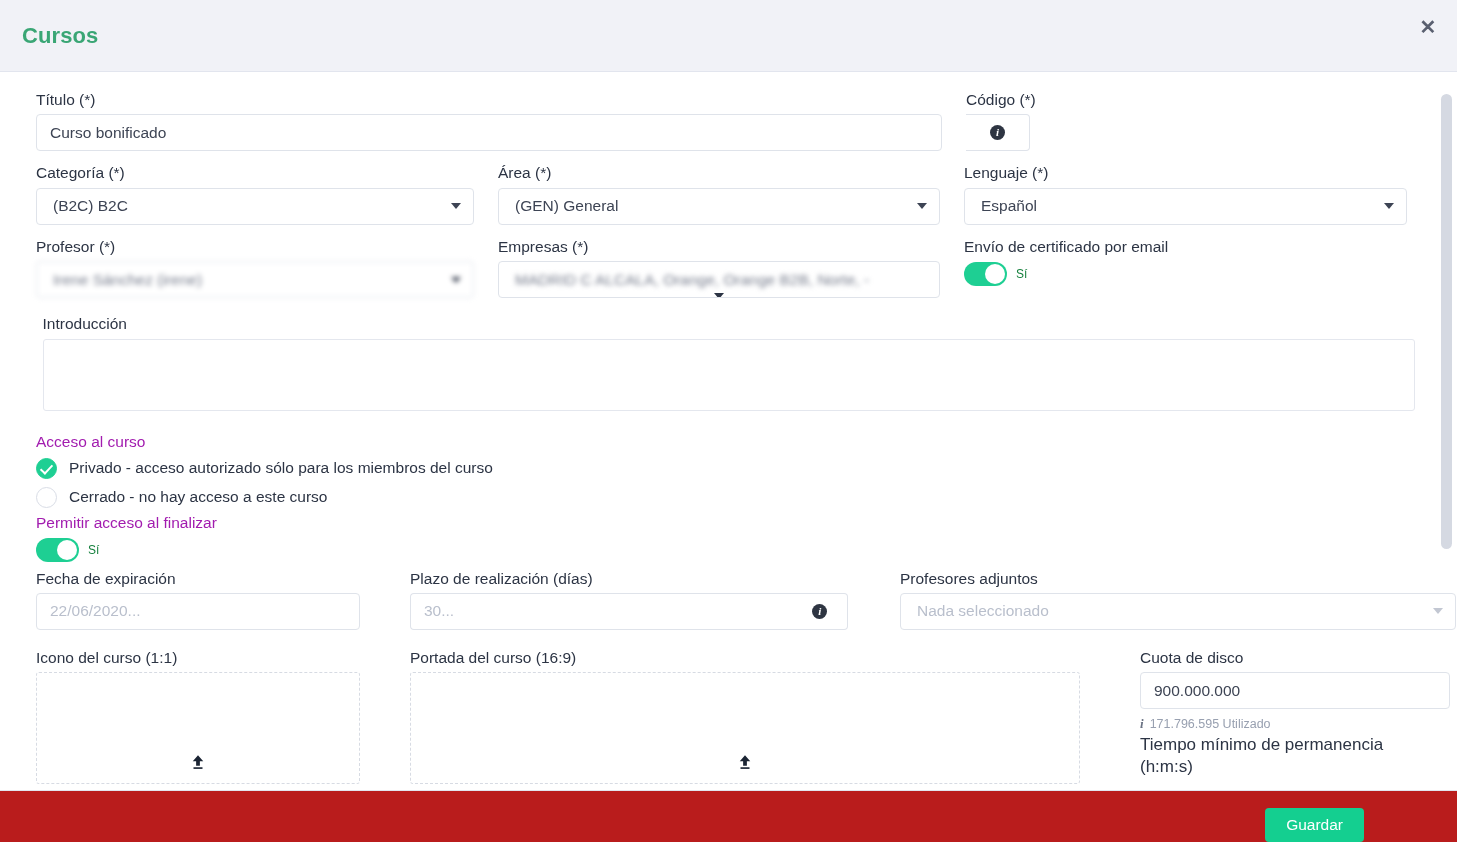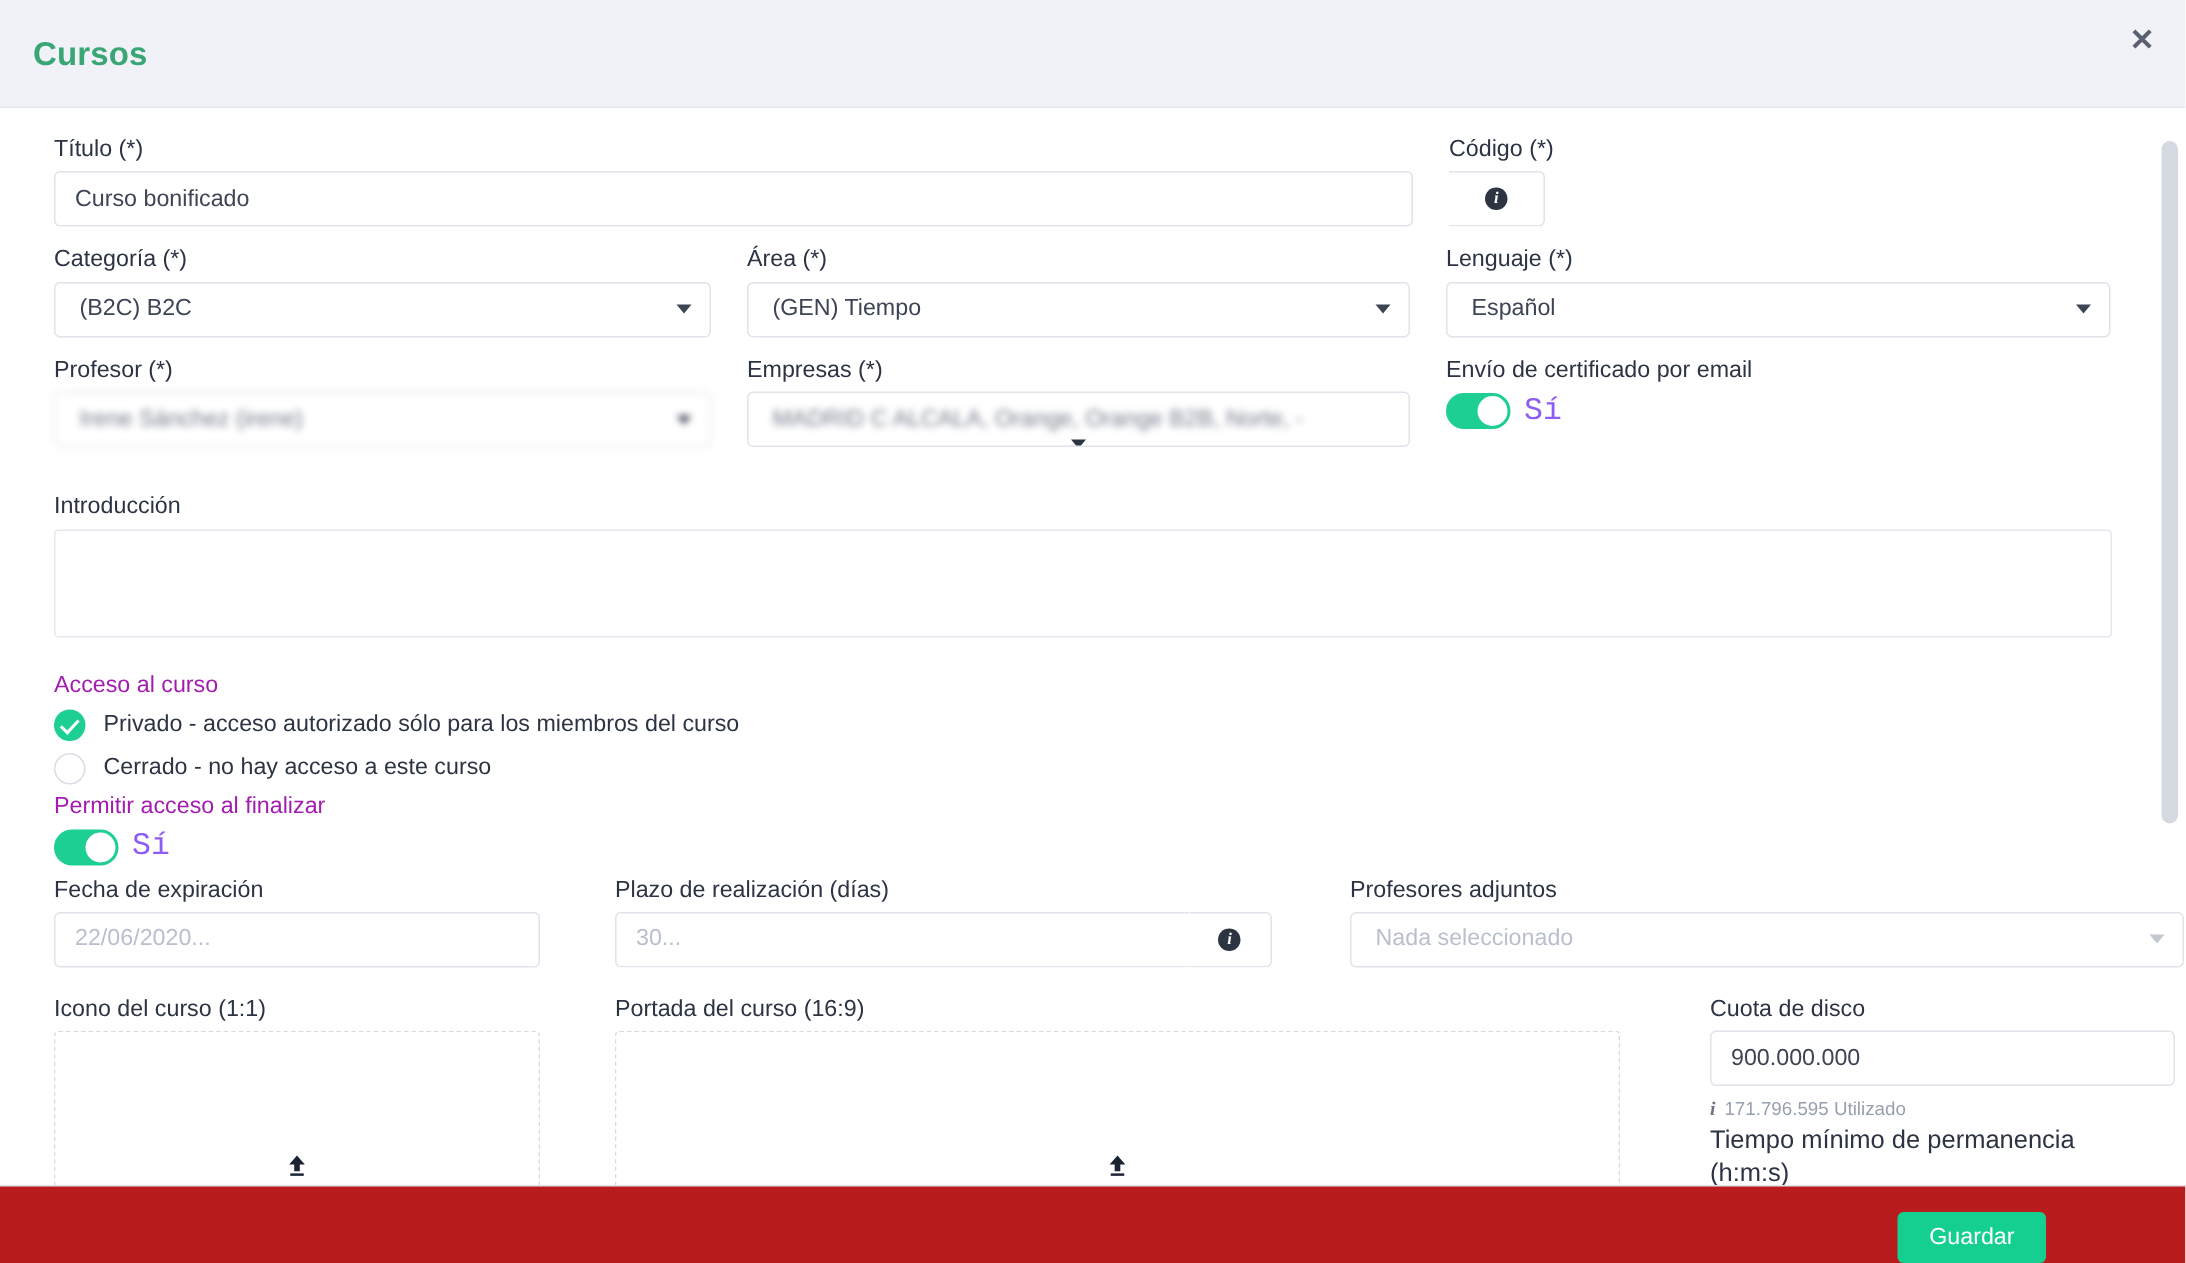--- a/index.html
+++ b/index.html
@@ -237,21 +237,21 @@
     flex: 0 0 43px;
   }
   .toggle::after {
     content: "";
     position: absolute;
     top: 2px; right: 2px;
     width: 20px; height: 20px;
     border-radius: 50%;
     background: #fff;
   }
-  .toggle-label { font-size: 21px; color: #8b5cf6; font-family: Liberation Mono, monospace; }
+  .toggle-label { font-size: 12px; color: #15803d; }
 
   
   .radio-line {
     display: flex;
     align-items: center;
     gap: 12px;
     margin-bottom: 4px;
     height: 25px;
   }
   .radio {
@@ -380,21 +380,21 @@
       <div class="field col-1">
         <label class="lbl">Categoría (*)</label>
         <div class="select-box">
           <span>(B2C) B2C</span>
           <span class="caret"></span>
         </div>
       </div>
       <div class="field col-2">
         <label class="lbl">Área (*)</label>
         <div class="select-box">
-          <span>(GEN) Tiempo</span>
+          <span>(GEN) General</span>
           <span class="caret"></span>
         </div>
       </div>
       <div class="field col-3">
         <label class="lbl">Lenguaje (*)</label>
         <div class="select-box">
           <span>Español</span>
           <span class="caret"></span>
         </div>
       </div>
@@ -417,21 +417,21 @@
       </div>
       <div class="field col-3">
         <label class="lbl">Envío de certificado por email</label>
         <div class="toggle-row">
           <div class="toggle"></div>
           <span class="toggle-label">Sí</span>
         </div>
       </div>
     </div>
 
-    <div class="row" style="margin-top:18px;">
+    <div class="row" style="margin-top:4px;justify-content:center;">
       <div class="field col-full">
         <label class="lbl">Introducción</label>
         <textarea class="intro" style=""></textarea>
       </div>
     </div>
 
     <div style="margin-top:6px;">
       <div class="section-lbl">Acceso al curso</div>
 
       <div class="radio-line">

